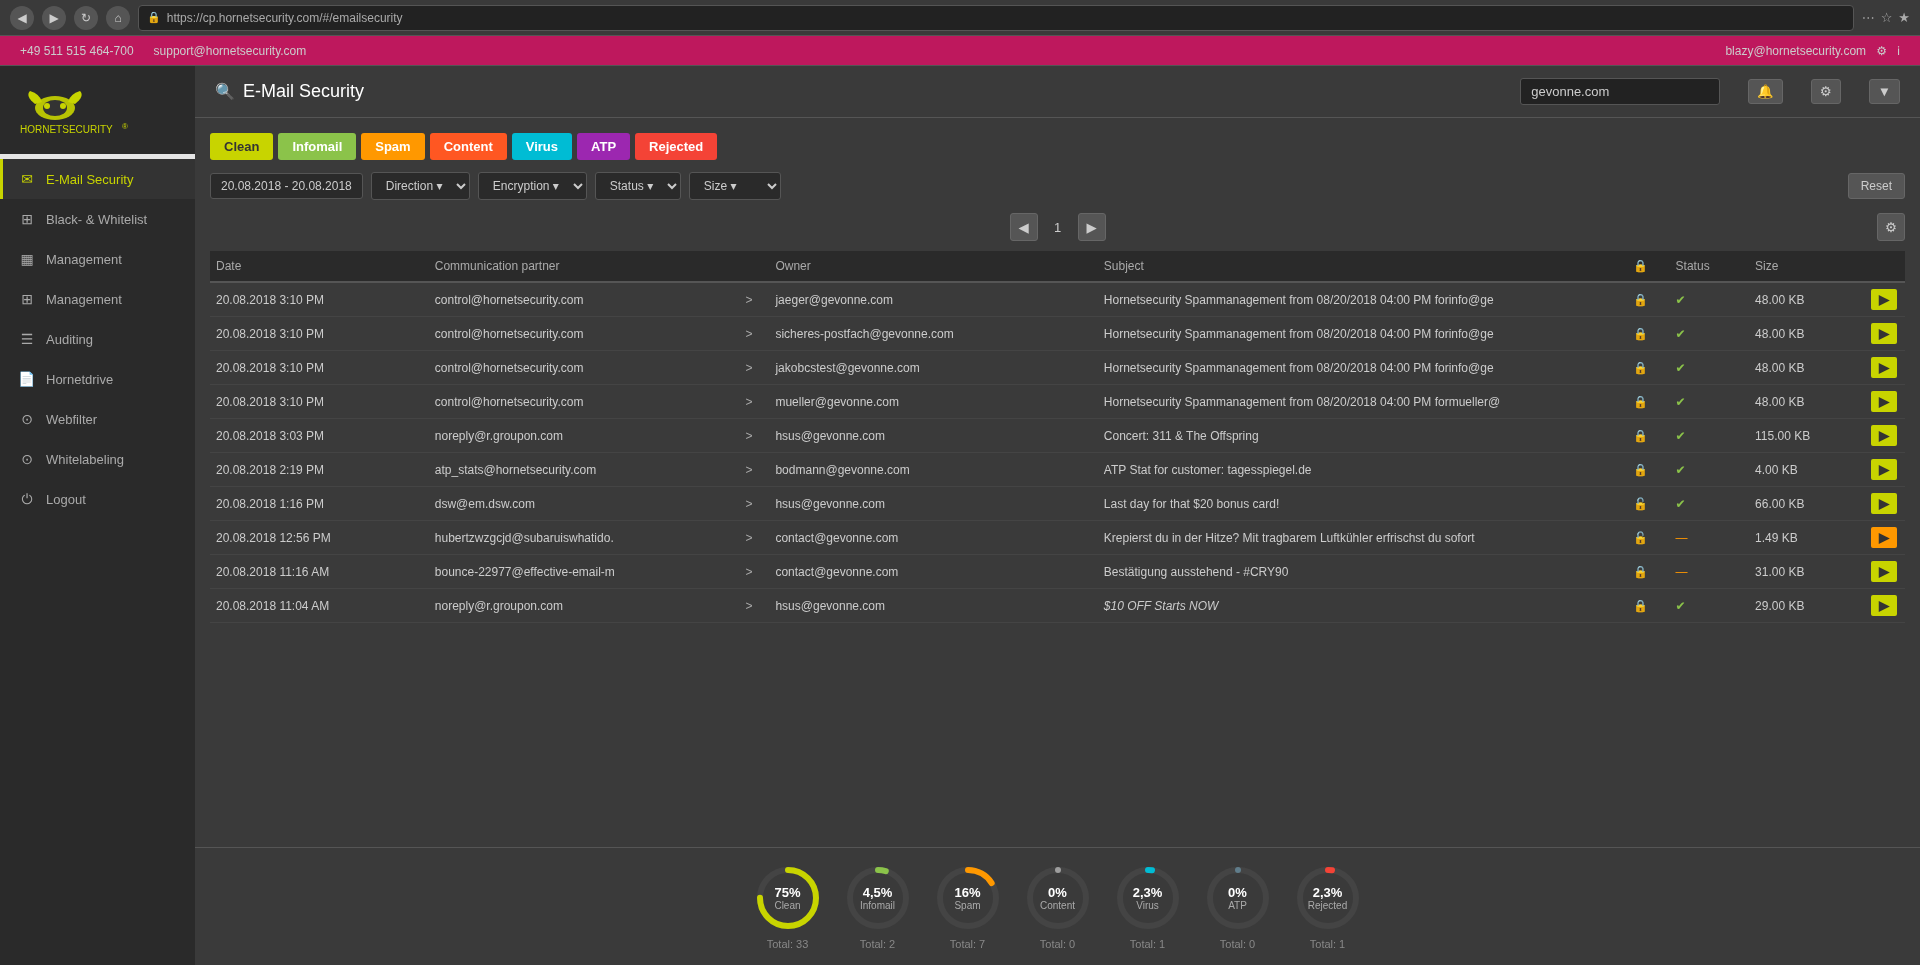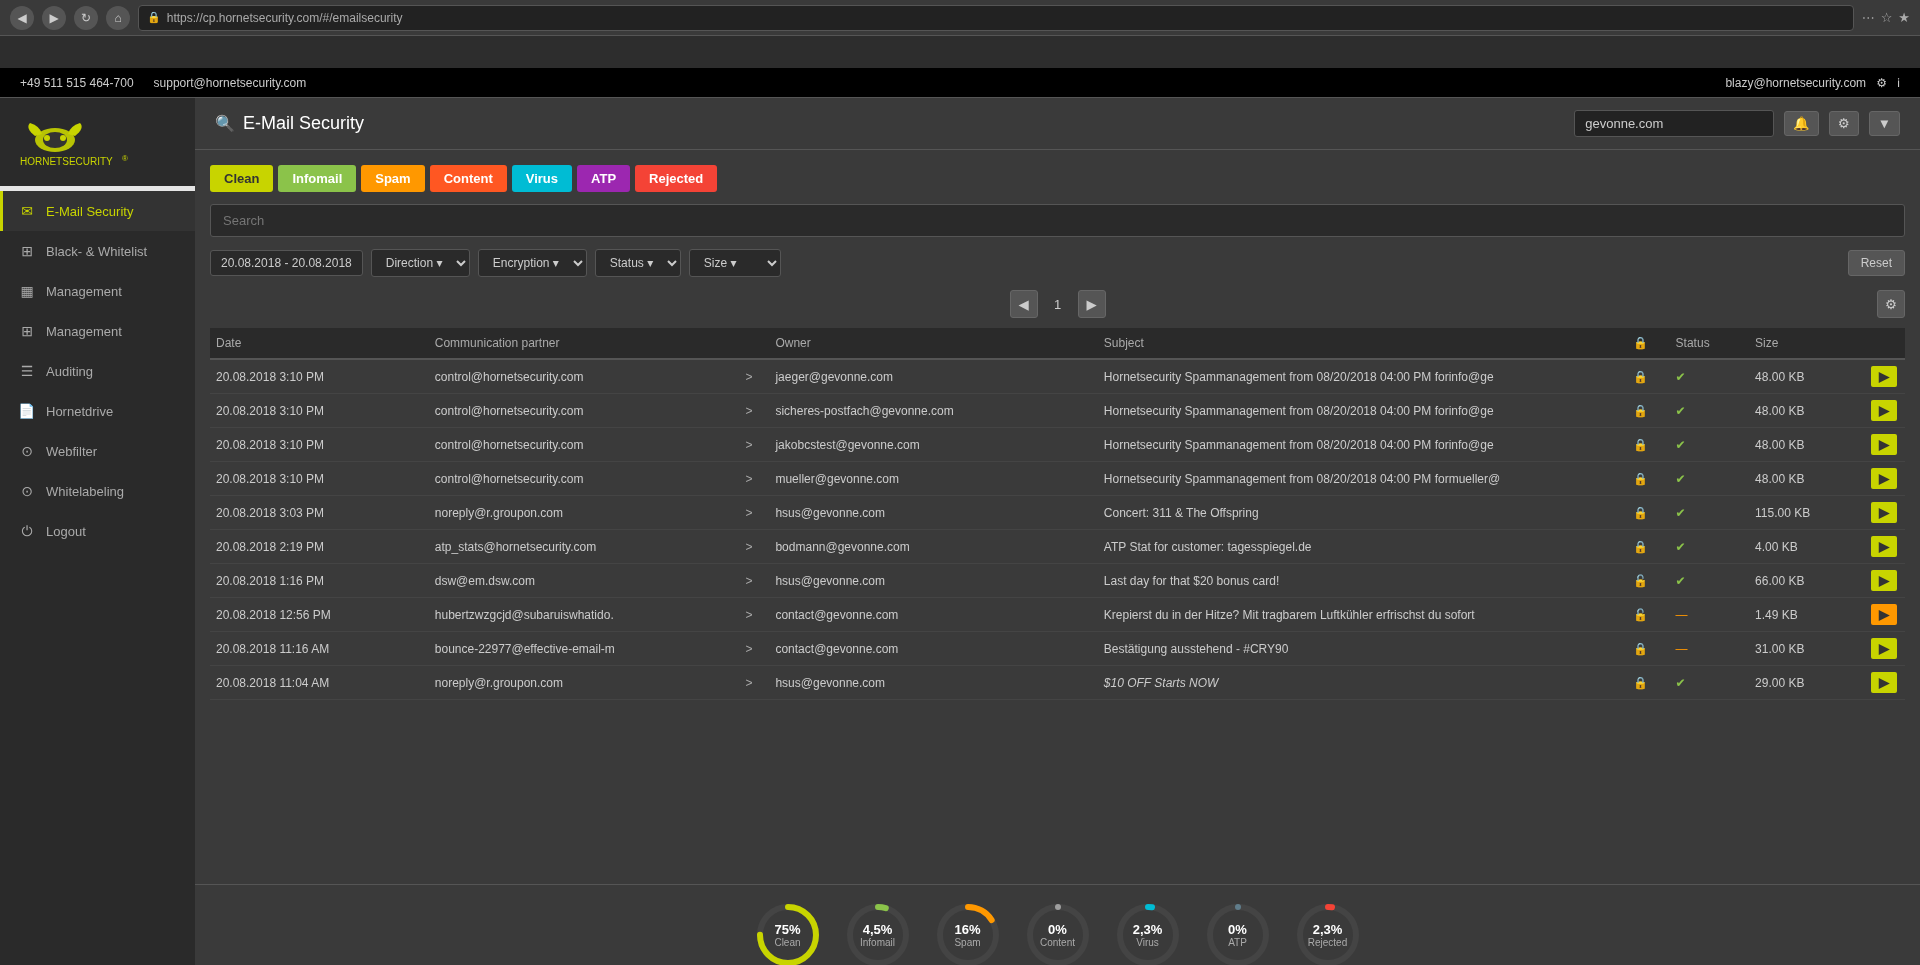--- a/index.html
+++ b/index.html
@@ -19,30 +19,29 @@
       width: 24px; height: 24px; border-radius: 50%; background: #555; border: none; color: #ccc; cursor: pointer; display: flex; align-items: center; justify-content: center; font-size: 12px;
     }
     .browser-url-bar {
       flex: 1; background: #222; border: 1px solid #555; border-radius: 4px; height: 26px; padding: 0 8px; color: #ccc; font-size: 12px; display: flex; align-items: center; gap: 6px;
     }
     .browser-url-text { color: #aaa; font-size: 12px; }
     .browser-icons { display: flex; gap: 6px; color: #aaa; }
 
     
     .contact-bar {
-      background: #000000;
+      background: #be185d;
       height: 30px;
       display: flex;
       align-items: center;
       padding: 0 20px;
       font-size: 12px;
       color: #ccc;
       border-bottom: 1px solid #555;
       justify-content: space-between;
-      margin-top: 32px;
     }
     .contact-left { display: flex; gap: 20px; }
     .contact-right { display: flex; align-items: center; gap: 10px; }
 
     
     .app-layout { display: flex; height: calc(965px - 66px); }
 
     
     .sidebar {
       width: 195px;
@@ -74,21 +73,21 @@
     
     .main-header {
       background: #3a3a3a;
       padding: 12px 20px;
       display: flex;
       align-items: center;
       justify-content: space-between;
       border-bottom: 1px solid #555;
     }
     .header-title { display: flex; align-items: center; gap: 8px; font-size: 18px; color: #fff; }
-    .header-right { display: flex; align-items: center; gap: 10px; }
+    .header-right { display: flex; align-items: center; gap: 28px; }
     .domain-select {
       background: #222; border: 1px solid #555; color: #ccc; padding: 5px 10px; border-radius: 3px; font-size: 13px; min-width: 200px;
     }
 
     
     .content-area { flex: 1; background: #3a3a3a; overflow-y: auto; padding: 15px; }
 
     
     .filter-buttons { display: flex; gap: 5px; margin-bottom: 12px; }
     .filter-btn {
@@ -129,21 +128,21 @@
     .email-table { width: 100%; border-collapse: collapse; font-size: 12px; }
     .email-table th {
       background: #2a2a2a; color: #aaa; padding: 8px 6px; text-align: left; border-bottom: 2px solid #555; font-weight: normal; white-space: nowrap;
     }
     .email-table td { padding: 6px 6px; border-bottom: 1px solid #444; color: #ccc; white-space: nowrap; overflow: hidden; max-width: 200px; text-overflow: ellipsis; }
 
     
     .stats-row {
       display: flex; justify-content: center; gap: 20px; padding: 15px; background: #3a3a3a; border-top: 1px solid #555;
     }
-    .stat-circle-wrap { display: flex; flex-direction: column; align-items: center; }
+    .stat-circle-wrap { display: flex; flex-direction: column; align-items: center; gap: 5px; }
     .stat-circle { position: relative; width: 70px; height: 70px; }
     .stat-circle svg { width: 70px; height: 70px; }
     .stat-circle-inner { position: absolute; top: 50%; left: 50%; transform: translate(-50%, -50%); text-align: center; }
     .stat-pct { font-size: 13px; font-weight: bold; color: #fff; }
     .stat-label-sm { font-size: 10px; color: #aaa; }
     .stat-total { font-size: 11px; color: #888; }
 
     .circle-track { fill: none; stroke: #444; stroke-width: 6; }
     .circle-progress { fill: none; stroke-width: 6; stroke-linecap: round; transform: rotate(-90deg); transform-origin: 35px 35px; }
 
@@ -270,21 +269,20 @@
         <button class="filter-btn clean">Clean</button>
         <button class="filter-btn infomail">Infomail</button>
         <button class="filter-btn spam">Spam</button>
         <button class="filter-btn content">Content</button>
         <button class="filter-btn virus">Virus</button>
         <button class="filter-btn atp">ATP</button>
         <button class="filter-btn rejected">Rejected</button>
       </div>
 
       
-      <input class="search-bar" type="text" placeholder="Search" style="">
 
       
       <div class="filter-row">
         <span class="date-filter">20.08.2018 - 20.08.2018</span>
         <select class="filter-dropdown">
           <option>Direction ▾</option>
           <option>Inbound</option>
           <option>Outbound</option>
         </select>
         <select class="filter-dropdown">

